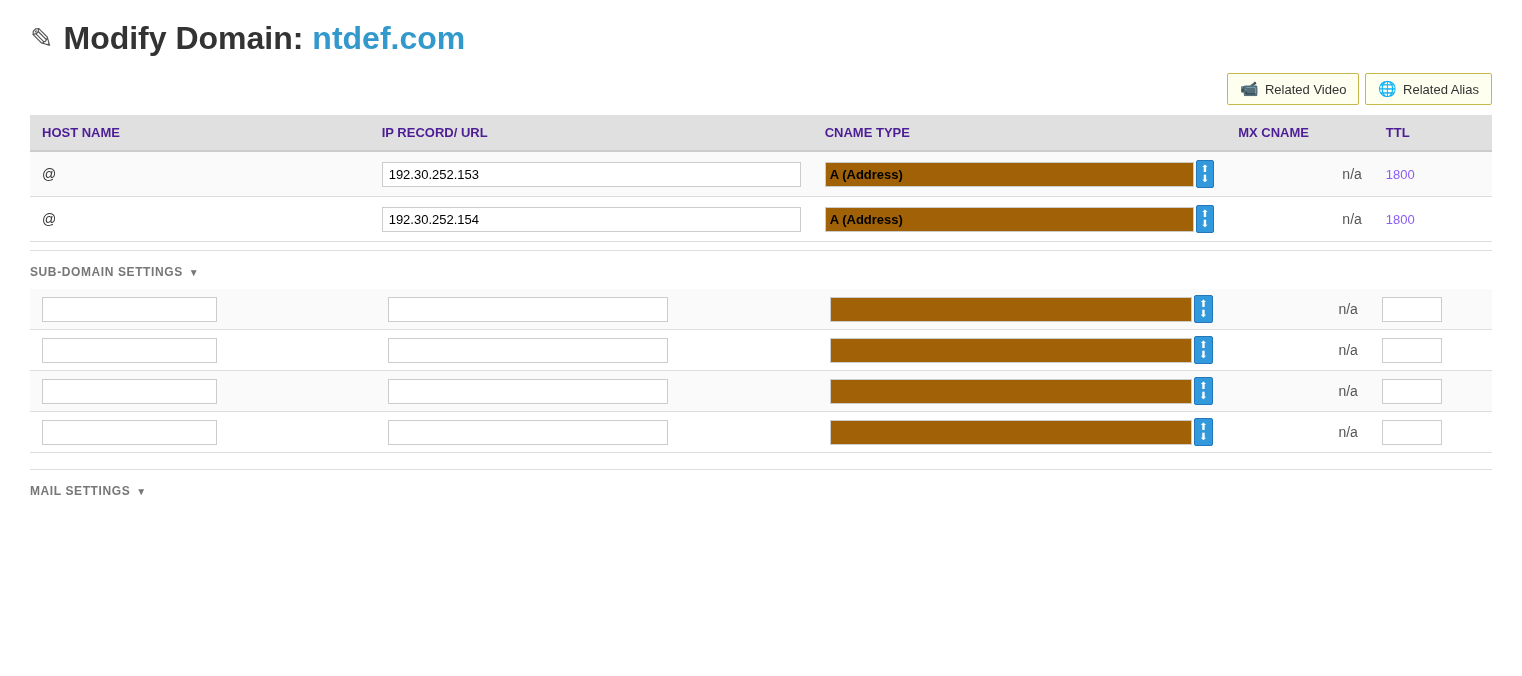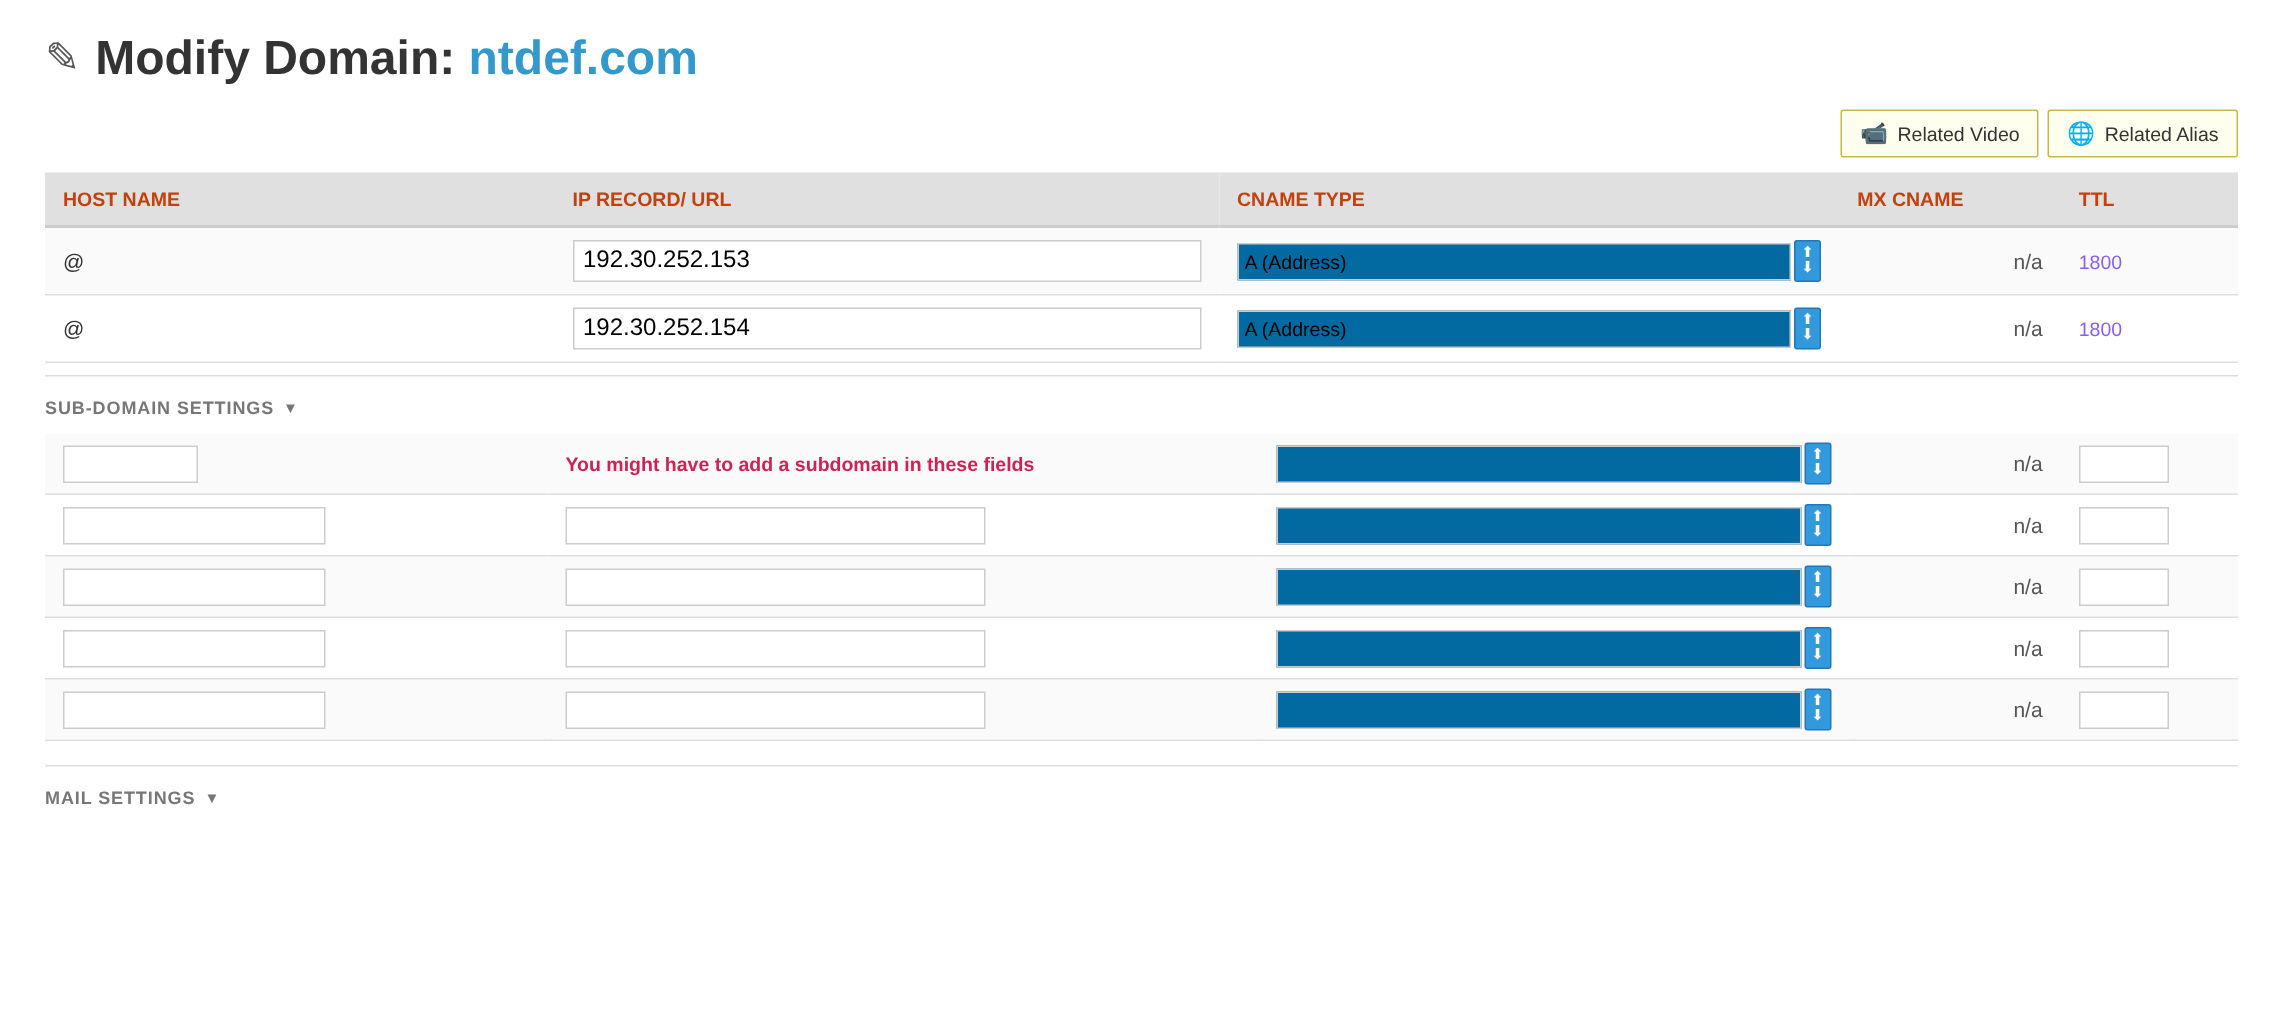--- a/index.html
+++ b/index.html
@@ -59,21 +59,21 @@
       margin-bottom: 0;
     }
     .dns-table thead tr {
       background: #e0e0e0;
     }
     .dns-table thead th {
       padding: 10px 12px;
       text-align: left;
       font-weight: bold;
       font-size: 13px;
-      color: #c2410c;
+      color: #4c1d95;
       border-bottom: 2px solid #ccc;
     }
     .dns-table tbody tr {
       border-bottom: 1px solid #ddd;
     }
     .dns-table tbody tr:nth-child(odd) {
       background: #fafafa;
     }
     .dns-table tbody tr:nth-child(even) {
       background: #fff;
@@ -83,34 +83,35 @@
       vertical-align: middle;
     }
     .col-hostname { width: 230px; }
     .col-ip { width: 300px; }
     .col-record { width: 280px; }
     .col-mxpref { width: 100px; }
     .col-ttl { width: 80px; }
     .text-input {
       border: 1px solid #ccc;
       padding: 4px 6px;
-      font-size: 16px;
+      font-size: 13px;
       width: 100%;
     }
     .select-wrapper {
       display: flex;
       align-items: center;
       gap: 2px;
     }
     .record-select {
       flex: 1;
       border: 1px solid #ccc;
       padding: 4px 4px;
       font-size: 13px;
-      background: #0369a1;
+      background: #a16207;
+      font-weight: bold;
     }
     .select-arrows {
       display: inline-flex;
       flex-direction: column;
       background: #3399dd;
       border: 1px solid #2277bb;
       border-radius: 2px;
       cursor: pointer;
       padding: 0 4px;
       height: 28px;
@@ -239,37 +240,20 @@
   </table>
 
   <div class="section-header">
     <span>SUB-DOMAIN SETTINGS</span>
     <span class="arrow-down">▼</span>
   </div>
 
   <table class="dns-table">
     <tbody>
 
-      <tr class="subdomain-row">
-        <td class="col-hostname">
-          <input type="text" class="empty-input sub-input-short" style="width: 90px;">
-        </td>
-        <td style="width:0;padding:0 4px;"></td>
-        <td class="col-ip">
-          <span class="subdomain-note">You might have to add a subdomain in these fields</span>
-        </td>
-        <td class="col-record">
-          <div class="select-wrapper">
-            <input type="text" class="record-select" value="" style="width: 160px;">
-            <span class="select-arrows">⬆<br>⬇</span>
-          </div>
-        </td>
-        <td class="col-mxpref mxpref-val">n/a</td>
-        <td class="col-ttl"><input type="text" class="ttl-input" value="" style=""></td>
-      </tr>
 
       <tr class="subdomain-row">
         <td class="col-hostname"><input type="text" class="empty-input" style="width: 175px;"></td>
         <td style="width:0;padding:0 4px;"></td>
         <td class="col-ip"><input type="text" class="empty-input" style="width: 280px;"></td>
         <td class="col-record">
           <div class="select-wrapper">
             <input type="text" class="record-select" value="" style="width: 160px;">
             <span class="select-arrows">⬆<br>⬇</span>
           </div>

